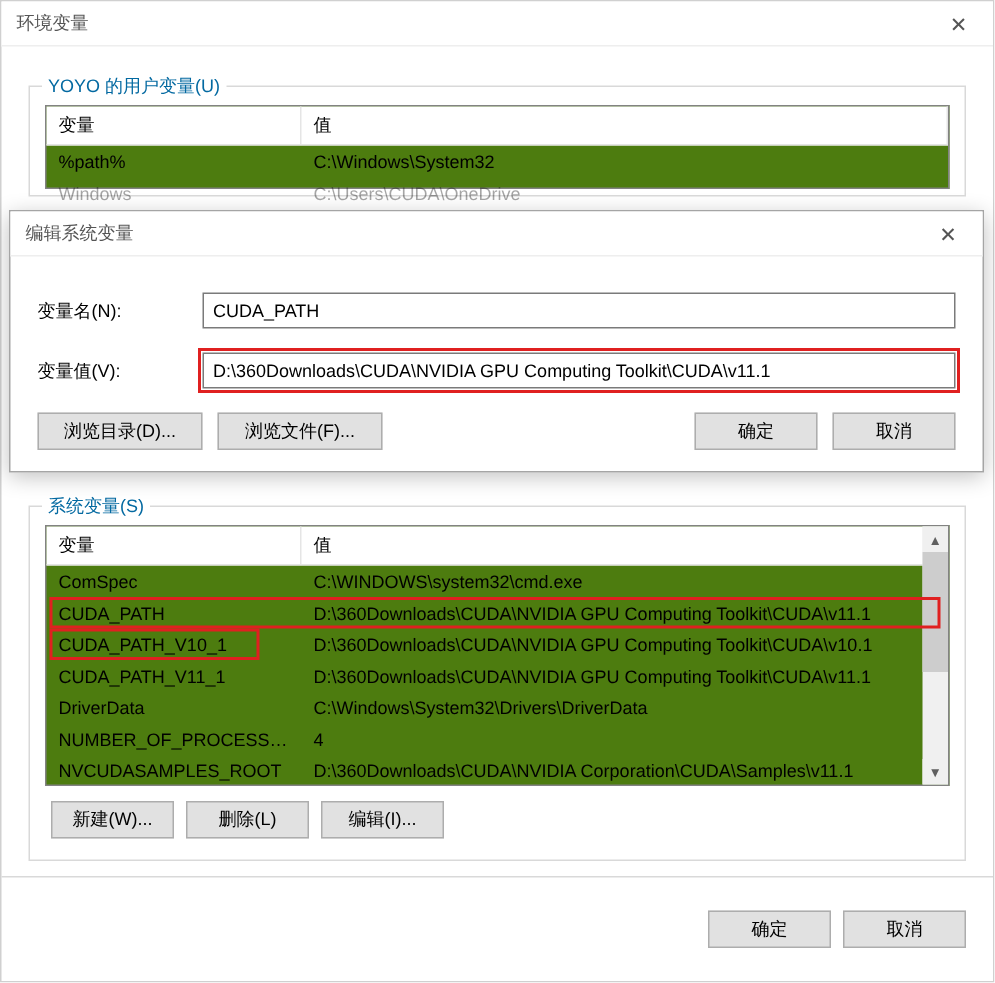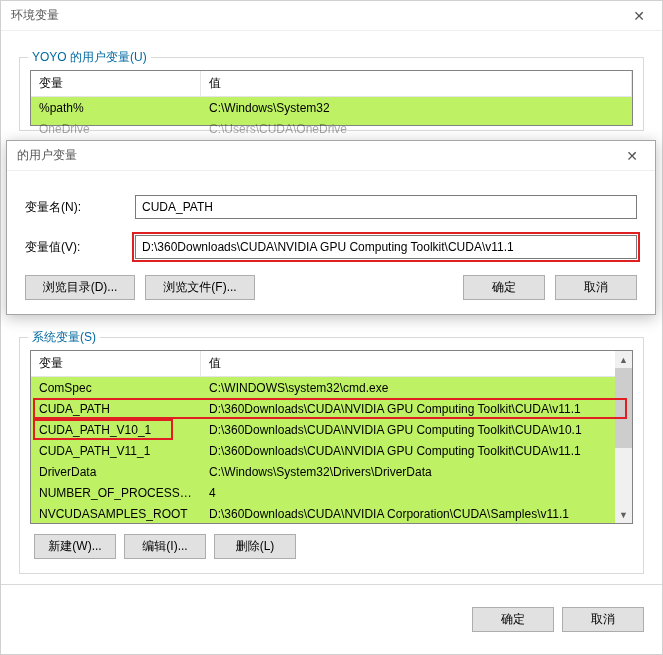--- a/index.html
+++ b/index.html
@@ -50,21 +50,21 @@
     .groupbox .legend {
       position: absolute;
       top: -9px;
       left: 8px;
       background: #fff;
       padding: 0 4px;
       color: #0369a1;
     }
     .listview {
       border: 1px solid #828282;
-      background: #bef264;
+      background: #4d7c0f;
       width: 100%;
       position: relative;
     }
     .lv-header {
       display: flex;
       background: #fff;
       border-bottom: 1px solid #e5e5e5;
     }
     .lv-col {
       padding: 4px 8px;
@@ -193,21 +193,21 @@
         <div class="lv-header">
           <div class="lv-col name">变量</div>
           <div class="lv-col val">值</div>
         </div>
         <div class="lv-body">
           <div class="lv-row">
             <div class="lv-cell name">%path%</div>
             <div class="lv-cell val">C:\Windows\System32</div>
           </div>
           <div class="lv-row" style="opacity:.35;">
-            <div class="lv-cell name">OneDrive</div>
+            <div class="lv-cell name">Windows</div>
             <div class="lv-cell val">C:\Users\CUDA\OneDrive</div>
           </div>
         </div>
       </div>
     </div>
 
     <div style="height:196px;"></div>
 
     <div class="groupbox">
       <span class="legend">系统变量(S)</span>
@@ -252,37 +252,37 @@
         </div>
         <div class="scrollbar">
           <div class="sarrow">▲</div>
           <div class="thumb" style="top:17px; height:80px;"></div>
           <div class="sarrow bot">▼</div>
         </div>
       </div>
 
       <div class="btnrow">
         <button class="winbtn">新建(W)...</button>
+        <button class="winbtn">删除(L)</button>
         <button class="winbtn">编辑(I)...</button>
-        <button class="winbtn">删除(L)</button>
       </div>
     </div>
 
     <div class="divider"></div>
   </div>
 
   <div class="finalbtns">
     <button class="winbtn">确定</button>
     <button class="winbtn">取消</button>
   </div>
 </div>
 
 <div class="editdlg">
   <div class="titlebar">
-    <span>的用户变量</span>
+    <span>编辑系统变量</span>
     <div class="close">✕</div>
   </div>
   <div class="editbody">
     <div class="formrow">
       <label>变量名(N):</label>
       <input class="forminput" value="CUDA_PATH" style="">
     </div>
     <div class="formrow">
       <label>变量值(V):</label>
       <span class="highlight-val" style="flex:1;display:flex;">

